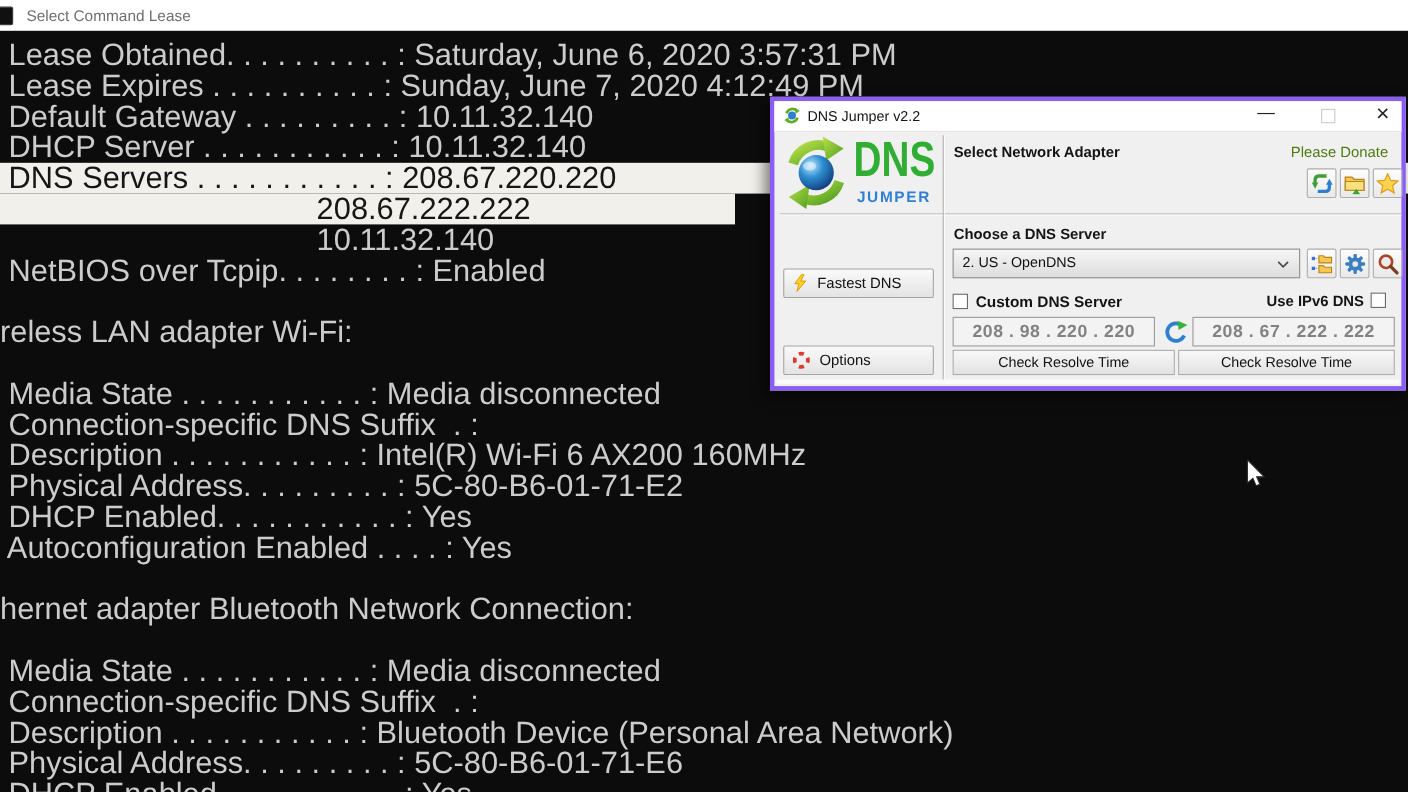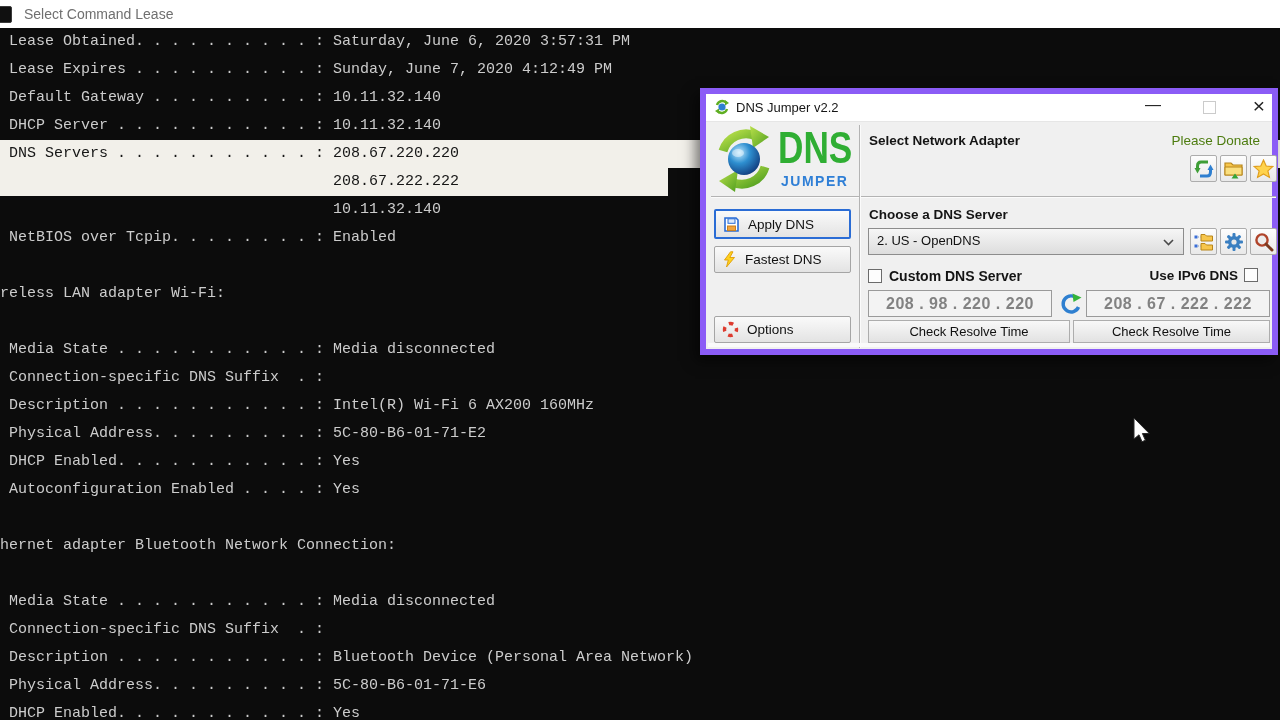--- a/index.html
+++ b/index.html
@@ -7,32 +7,32 @@
     width:1280px;height:720px;position:relative;overflow:hidden;
     background:#0c0c0c;font-family:"Liberation Sans",sans-serif;
     -webkit-font-smoothing:antialiased;
   }
   
   .cmd-titlebar{position:absolute;left:0;top:0;width:1280px;height:28px;background:#ffffff;}
   .cmd-icon{position:absolute;left:-5px;top:6px;width:15px;height:15px;background:#101010;border:1px solid #3a3a3a;border-radius:2px;}
   .cmd-title{position:absolute;left:24px;top:6px;font-size:14px;color:#6f6f6f;white-space:nowrap;}
   .console{
     position:absolute;left:0;top:28px;width:1280px;height:692px;
-    padding-top:0;box-sizing:border-box;
-    font-family:Liberation Mono, monospace;
-    font-size:15px;line-height:28px;color:#cccccc;white-space:pre;overflow:hidden;
+    padding-top:8px;box-sizing:border-box;
+    font-family:Liberation Sans, sans-serif;
+    font-size:28px;line-height:28px;color:#cccccc;white-space:pre;overflow:hidden;
   }
   .cline{height:28px;}
   .sel-full{background:#f2f0ea;color:#161616;}
   .sel-part{background:linear-gradient(90deg,#f2f0ea 0,#f2f0ea 668px,transparent 668px);color:#161616;}
 
   
   .dnsj{
     position:absolute;left:700px;top:88px;width:578px;height:267px;box-sizing:border-box;
-    background:#f0f0f0;border:6px solid #8b5cf6;box-shadow:-5px 6px 12px rgba(0,0,0,0.5);
+    background:#f0f0f0;border:4px solid #8b5cf6;box-shadow:-5px 6px 12px rgba(0,0,0,0.5);
   }
   .dnsj-titlebar{position:absolute;left:0;top:0;right:0;height:27px;background:#ffffff;border-bottom:1px solid #e6e6e6;}
   .dnsj-title{position:absolute;left:30px;top:6px;font-size:13px;color:#151515;white-space:nowrap;}
   .dnsj-appicon{position:absolute;left:8px;top:5px;width:16px;height:16px;}
   .wc{position:absolute;top:0;width:38px;height:26px;text-align:center;color:#222;}
   .wc-min{left:428px;font-size:16px;line-height:22px;}
   .wc-max{left:484px;}
   .wc-max .sq{display:inline-block;width:11px;height:11px;border:1px solid #cbcbcb;margin-top:7px;}
   .wc-close{left:534px;font-size:21px;line-height:24px;font-weight:400;}
 
@@ -144,28 +144,20 @@
     <circle cx="35" cy="35" r="16" fill="url(#glb)"></circle>
     <ellipse cx="29" cy="29" rx="6" ry="4" fill="rgba(255,255,255,0.45)"></ellipse>
   </svg>
   <div class="logo-dns">DNS</div>
   <div class="logo-jumper">JUMPER</div>
 
   <div class="hline"></div>
   <div class="vline"></div>
   <div class="bevel"></div>
 
-  <div class="lbtn lbtn-apply">
-    <svg width="17" height="17" viewBox="0 0 17 17">
-      <path d="M2 2 h11 l2 2 v11 h-13 z" fill="#ffffff" stroke="#2a6cd5" stroke-width="1.6"></path>
-      <rect x="5" y="2.8" width="7" height="4.5" fill="#dce9fb" stroke="#2a6cd5" stroke-width="1"></rect>
-      <rect x="4.5" y="10" width="8" height="4.6" fill="#f2a33c" stroke="#c87f1e" stroke-width="1"></rect>
-    </svg>
-    <span>Apply DNS</span>
-  </div>
 
   <div class="lbtn lbtn-fastest">
     <svg width="15" height="17" viewBox="0 0 15 17">
       <polygon points="8.5,0.8 2.5,9 6.3,9 4.5,16 12.5,6.5 7.8,6.5 11,0.8" fill="#ffd21e" stroke="#df9c06" stroke-width="0.9"></polygon>
     </svg>
     <span>Fastest DNS</span>
   </div>
 
 
   <div class="lbtn lbtn-options">

